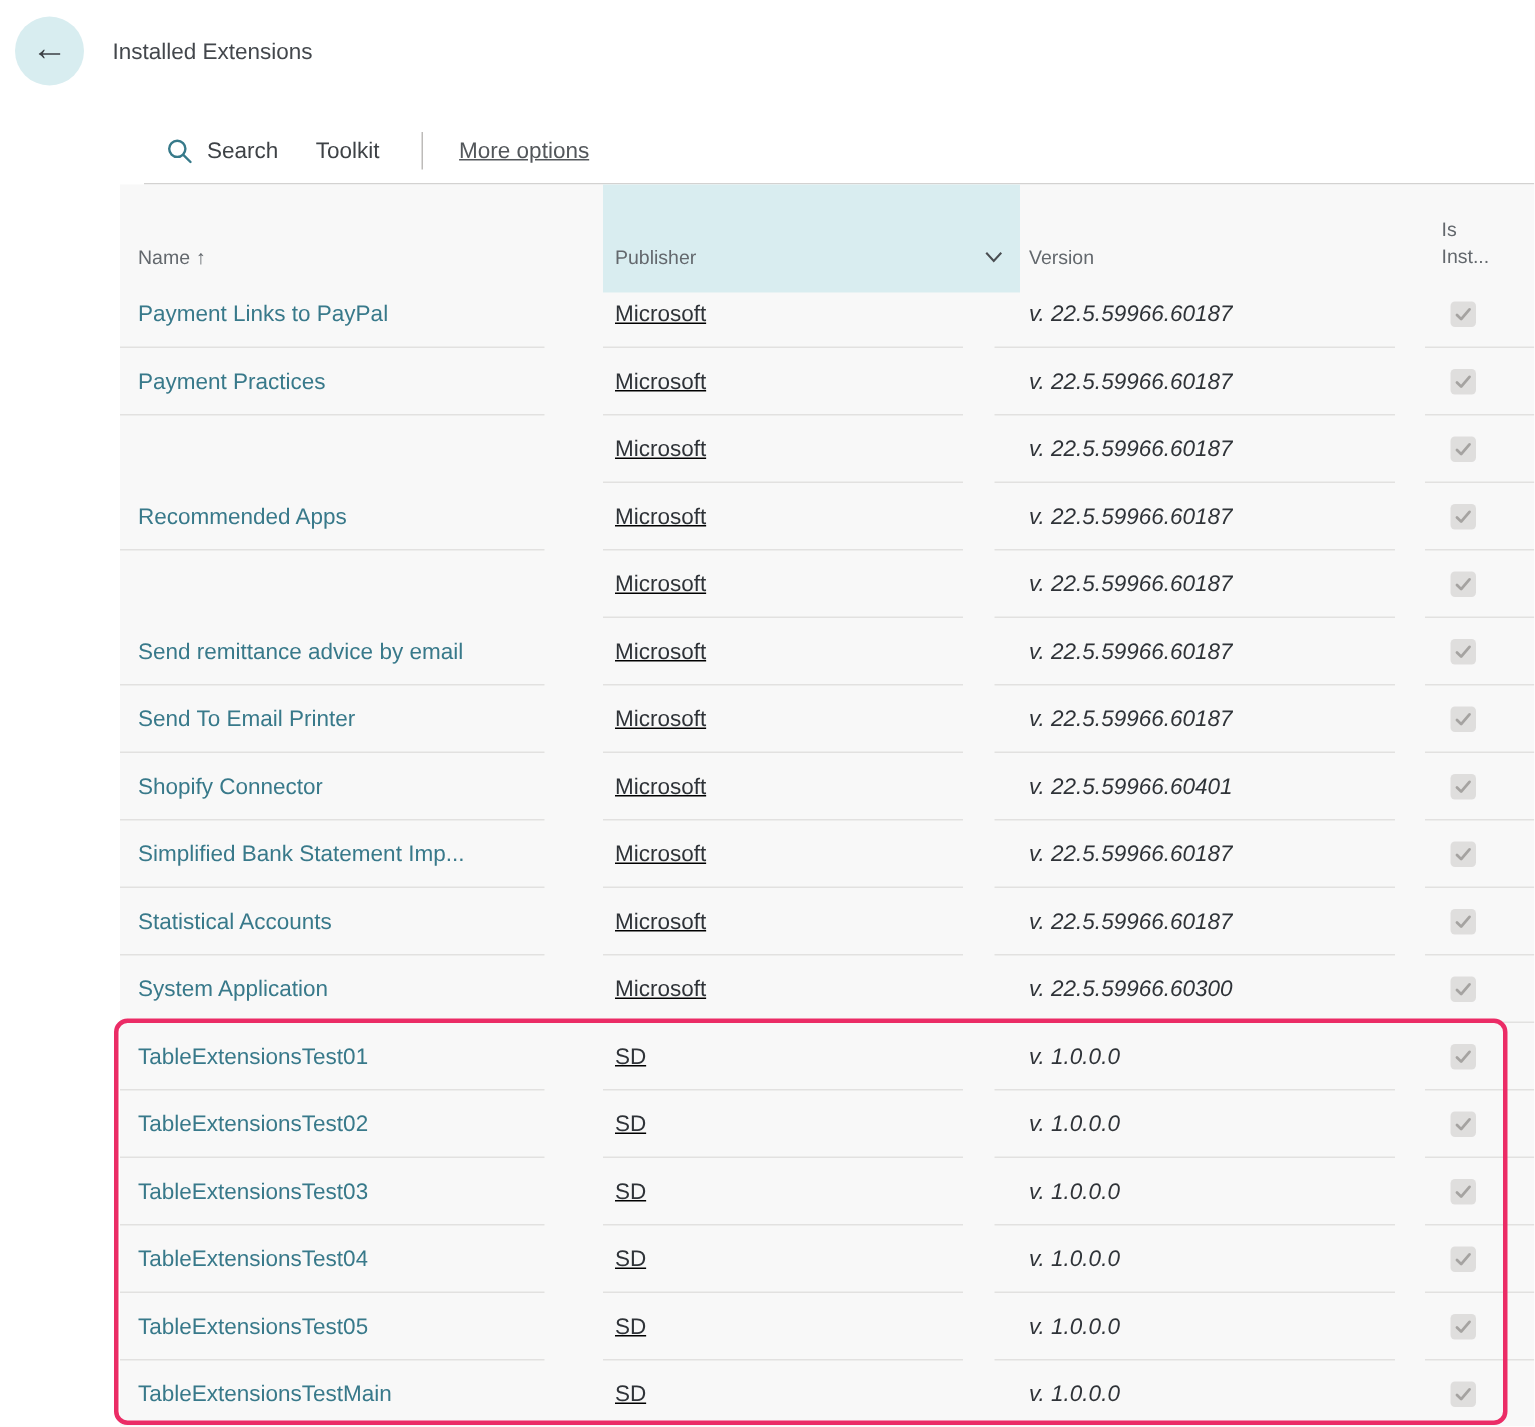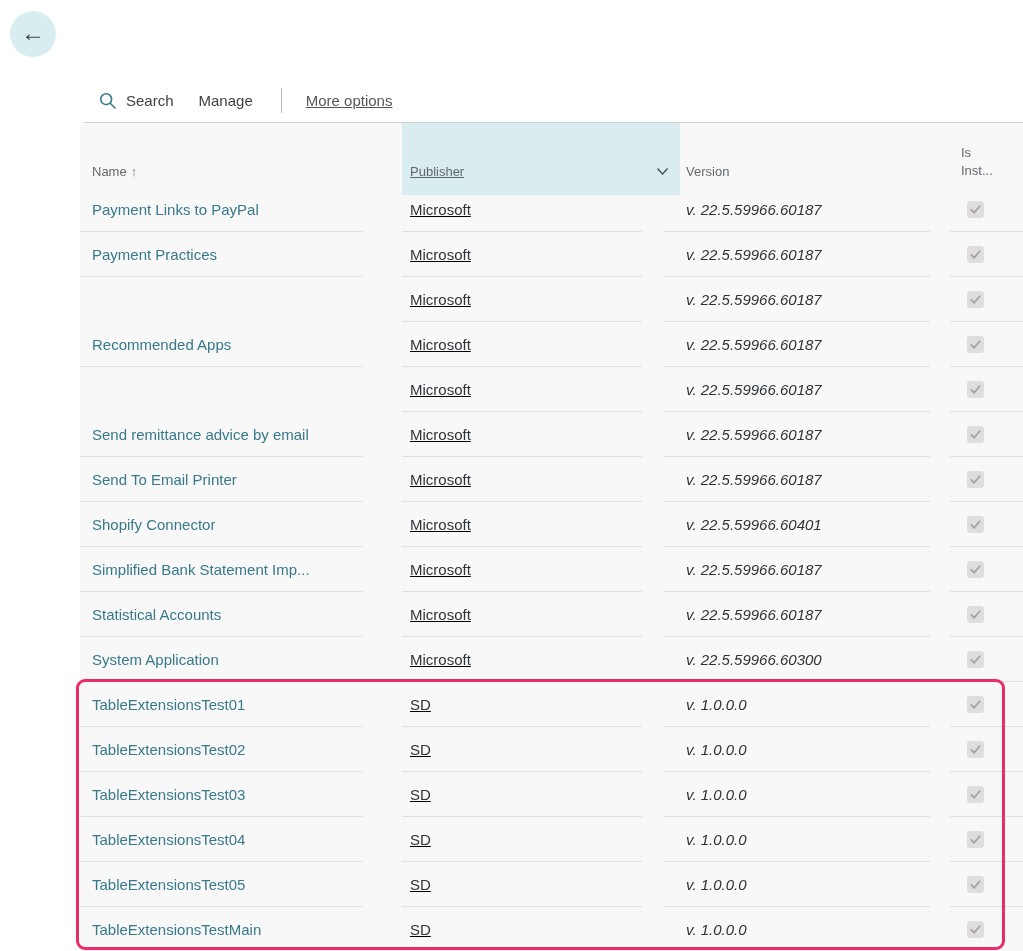--- a/index.html
+++ b/index.html
@@ -23,37 +23,37 @@
 
   
   .back-btn{position:absolute;left:10px;top:11px;width:46px;height:46px;border-radius:50%;
     background:var(--back_button_teal);border:none;display:flex;align-items:center;justify-content:center;
     cursor:pointer;}
   .back-btn .arrow{font-size:24px;line-height:1;color:#3b3f44;font-weight:400;margin-top:-2px;}
   .page-title{position:absolute;left:75px;top:0;height:68px;display:flex;align-items:center;
     font-size:15px;color:#43474c;}
 
   
-  .toolbar{position:absolute;left:84px;right:0;top:79px;height:44px;border-bottom:1px solid var(--toolbar_border);
+  .toolbar{position:absolute;left:96px;right:0;top:79px;height:44px;border-bottom:1px solid var(--toolbar_border);
     display:flex;align-items:center;padding-left:15px;font-size:15px;color:#3e4246;}
   .toolbar .tb-item{display:flex;align-items:center;background:none;border:none;font:inherit;color:inherit;cursor:pointer;padding:0;}
   .toolbar .search-icon{margin-right:9px;display:flex;}
   .toolbar .tb-search{margin-right:25px;}
   .toolbar .tb-manage{margin-right:28px;}
   .toolbar .divider{width:1px;height:25px;background:#bdbbb9;margin-right:24px;}
   .toolbar .tb-more{color:#53575b;text-decoration:underline;}
 
   
   .table-area{position:absolute;left:80px;right:0;top:123px;bottom:0;background:var(--table_bg);}
   .grid-header{position:relative;height:64px;font-size:13px;color:var(--text_gray);}
   .filter-highlight{position:absolute;left:322px;top:0;width:278px;height:72px;background:var(--filter_header_teal);}
   .hdr-label{position:absolute;bottom:8px;white-space:nowrap;}
   .hdr-name{left:12px;}
   .hdr-name .sort{font-size:13px;color:var(--text_gray);margin-left:4px;}
-  .hdr-publisher{left:330px;text-decoration:underline;}
+  .hdr-publisher{left:330px;}
   .hdr-chevron{position:absolute;left:576px;bottom:11px;display:flex;}
   .hdr-version{left:606px;}
   .hdr-isinst{left:881px;line-height:18px;bottom:7px;}
 
   .rows{position:relative;}
   .row{position:relative;height:45px;}
   .cell{position:absolute;top:0;height:45px;display:flex;align-items:center;
     border-bottom:1px solid var(--separator);overflow:hidden;}
   .c-name{left:0;width:283px;padding-left:12px;}
   .c-pub{left:322px;width:240px;padding-left:8px;text-decoration:underline;}
@@ -70,30 +70,31 @@
     border:3px solid var(--highlight_pink);border-radius:9px;pointer-events:none;z-index:5;}
 </style>
 </head>
 <body>
 
 <div class="page">
 
   <button class="back-btn">
     <span class="arrow">←</span>
   </button>
+  <div class="page-title">Installed Extensions</div>
 
   <div class="toolbar">
     <span class="search-icon">
       <svg width="18" height="18" viewBox="0 0 18 18">
         <circle cx="7.2" cy="7.2" r="5.4" fill="none" stroke="var(--accent_icon)" stroke-width="1.6"></circle>
         <line x1="11.2" y1="11.2" x2="16" y2="16" stroke="var(--accent_icon)" stroke-width="1.6" stroke-linecap="round"></line>
       </svg>
     </span>
     <button class="tb-item tb-search">Search</button>
-    <button class="tb-item tb-manage">Manage</button>
+    <button class="tb-item tb-manage">Toolkit</button>
     <span class="divider"></span>
     <button class="tb-item tb-more">More options</button>
   </div>
 
   <div class="table-area">
     <div class="grid-header">
       <div class="filter-highlight"></div>
       <div class="hdr-label hdr-name">
         <span>Name</span><span class="sort">↑</span>
       </div>

